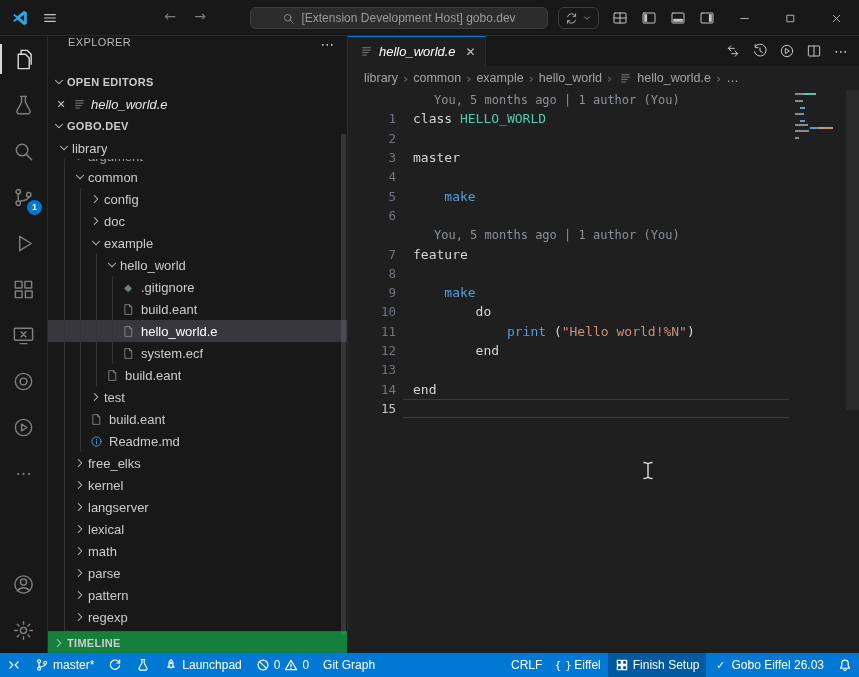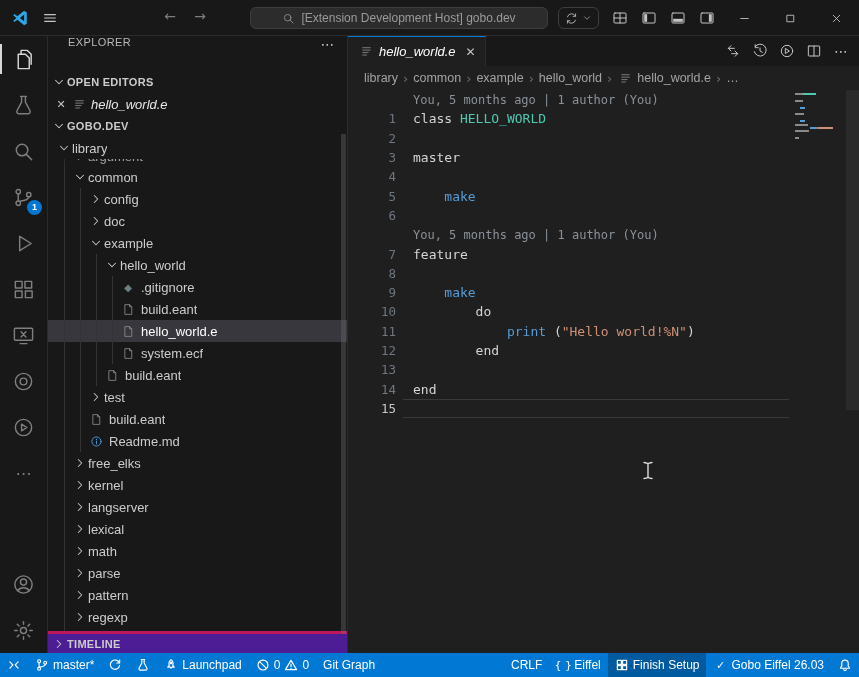--- a/index.html
+++ b/index.html
@@ -64,21 +64,21 @@
   .trow { height:22px; display:flex; align-items:center; position:relative; color:#cccccc; cursor:pointer; white-space:nowrap; }
   .trow.selected { background:var(--selection-bg,#37373d); color:#ffffff; }
   .guide { position:absolute; top:0; bottom:0; width:1px; background:#343434; }
   .ficon { width:16px; height:16px; display:flex; align-items:center; justify-content:center;
     color:#8f8f8f; margin-right:5px; flex:none; }
   .ficon svg { width:13px; height:13px; }
   .ficon.diamond { color:#6d8086; font-size:10px; }
   .ficon.blue { color:#4daafc; }
   .tlabel { overflow:hidden; text-overflow:ellipsis; }
   .clipwrap { overflow:hidden; position:relative; }
-  .timeline-header { position:absolute; left:0; right:0; bottom:0; background:#4c1d95; border-top:3px solid #be185d; }
+  .timeline-header { position:absolute; left:0; right:0; bottom:0; background:#15803d; border-top:1px solid #be185d; }
   .side-scrollbar { position:absolute; right:1px; top:98px; width:5px; height:500px; background:rgba(121,121,121,.32); }
 
   
   .editor { flex:1; position:relative; background:var(--editor-bg,#1f1f1f); min-width:0; }
   .tabbar { height:30px; background:#181818; display:flex; }
   .tab { display:flex; align-items:center; height:30px; padding:0 9px 0 10px; background:#1f1f1f;
     border-right:1px solid #2b2b2b; border-top:1px solid var(--accent,#0078d4); gap:5px; font-size:13px; color:#ffffff; }
   .tab .ficon { margin:0; }
   .tab-label { font-style:italic; }
   .tab-close { font-size:12px; color:#c5c5c5; margin-left:5px; }
@@ -90,21 +90,21 @@
   .breadcrumbs { height:24px; display:flex; align-items:center; padding-left:16px; font-size:12.5px; color:#a3a3a3; }
   .crumb { display:flex; align-items:center; gap:4px; cursor:pointer; }
   .crumb .ficon { margin-right:0; }
   .crumb-sep { color:#6f6f6f; margin:0 5px; font-size:13px; }
 
   .code-area { position:absolute; top:54px; left:0; right:0; bottom:0;
     font-family:"DejaVu Sans Mono", monospace; font-size:13px; overflow:hidden; }
   .crow { height:19.3px; display:flex; align-items:center; position:relative; }
   .lnum { width:48px; text-align:right; color:#6e7681; flex:none; font-size:12.5px; }
   .ltext { padding-left:17px; white-space:pre; }
-  .blame-text { margin-left:65px; color:var(--blame,#8a9199); font-size:12px; }
+  .blame-text { margin-left:86px; color:var(--blame,#8a9199); font-size:12px; }
   .tok-plain { color:var(--text,#d4d4d4); }
   .tok-type  { color:var(--type,#4ec9b0); }
   .tok-fn    { color:var(--function,#569cd6); }
   .tok-str   { color:var(--string,#ce9178); }
   .crow.current .lnum { color:#c6c6c6; }
   .crow.current::after { content:""; position:absolute; left:55px; right:70px; top:0; bottom:0;
     border-top:1px solid #3a3a3a; border-bottom:1px solid #3a3a3a; pointer-events:none; }
 
   .minimap { position:absolute; top:3px; right:26px; width:38px; }
   .mm-row { height:2px; margin-bottom:1.4px; display:flex; overflow:hidden; }

